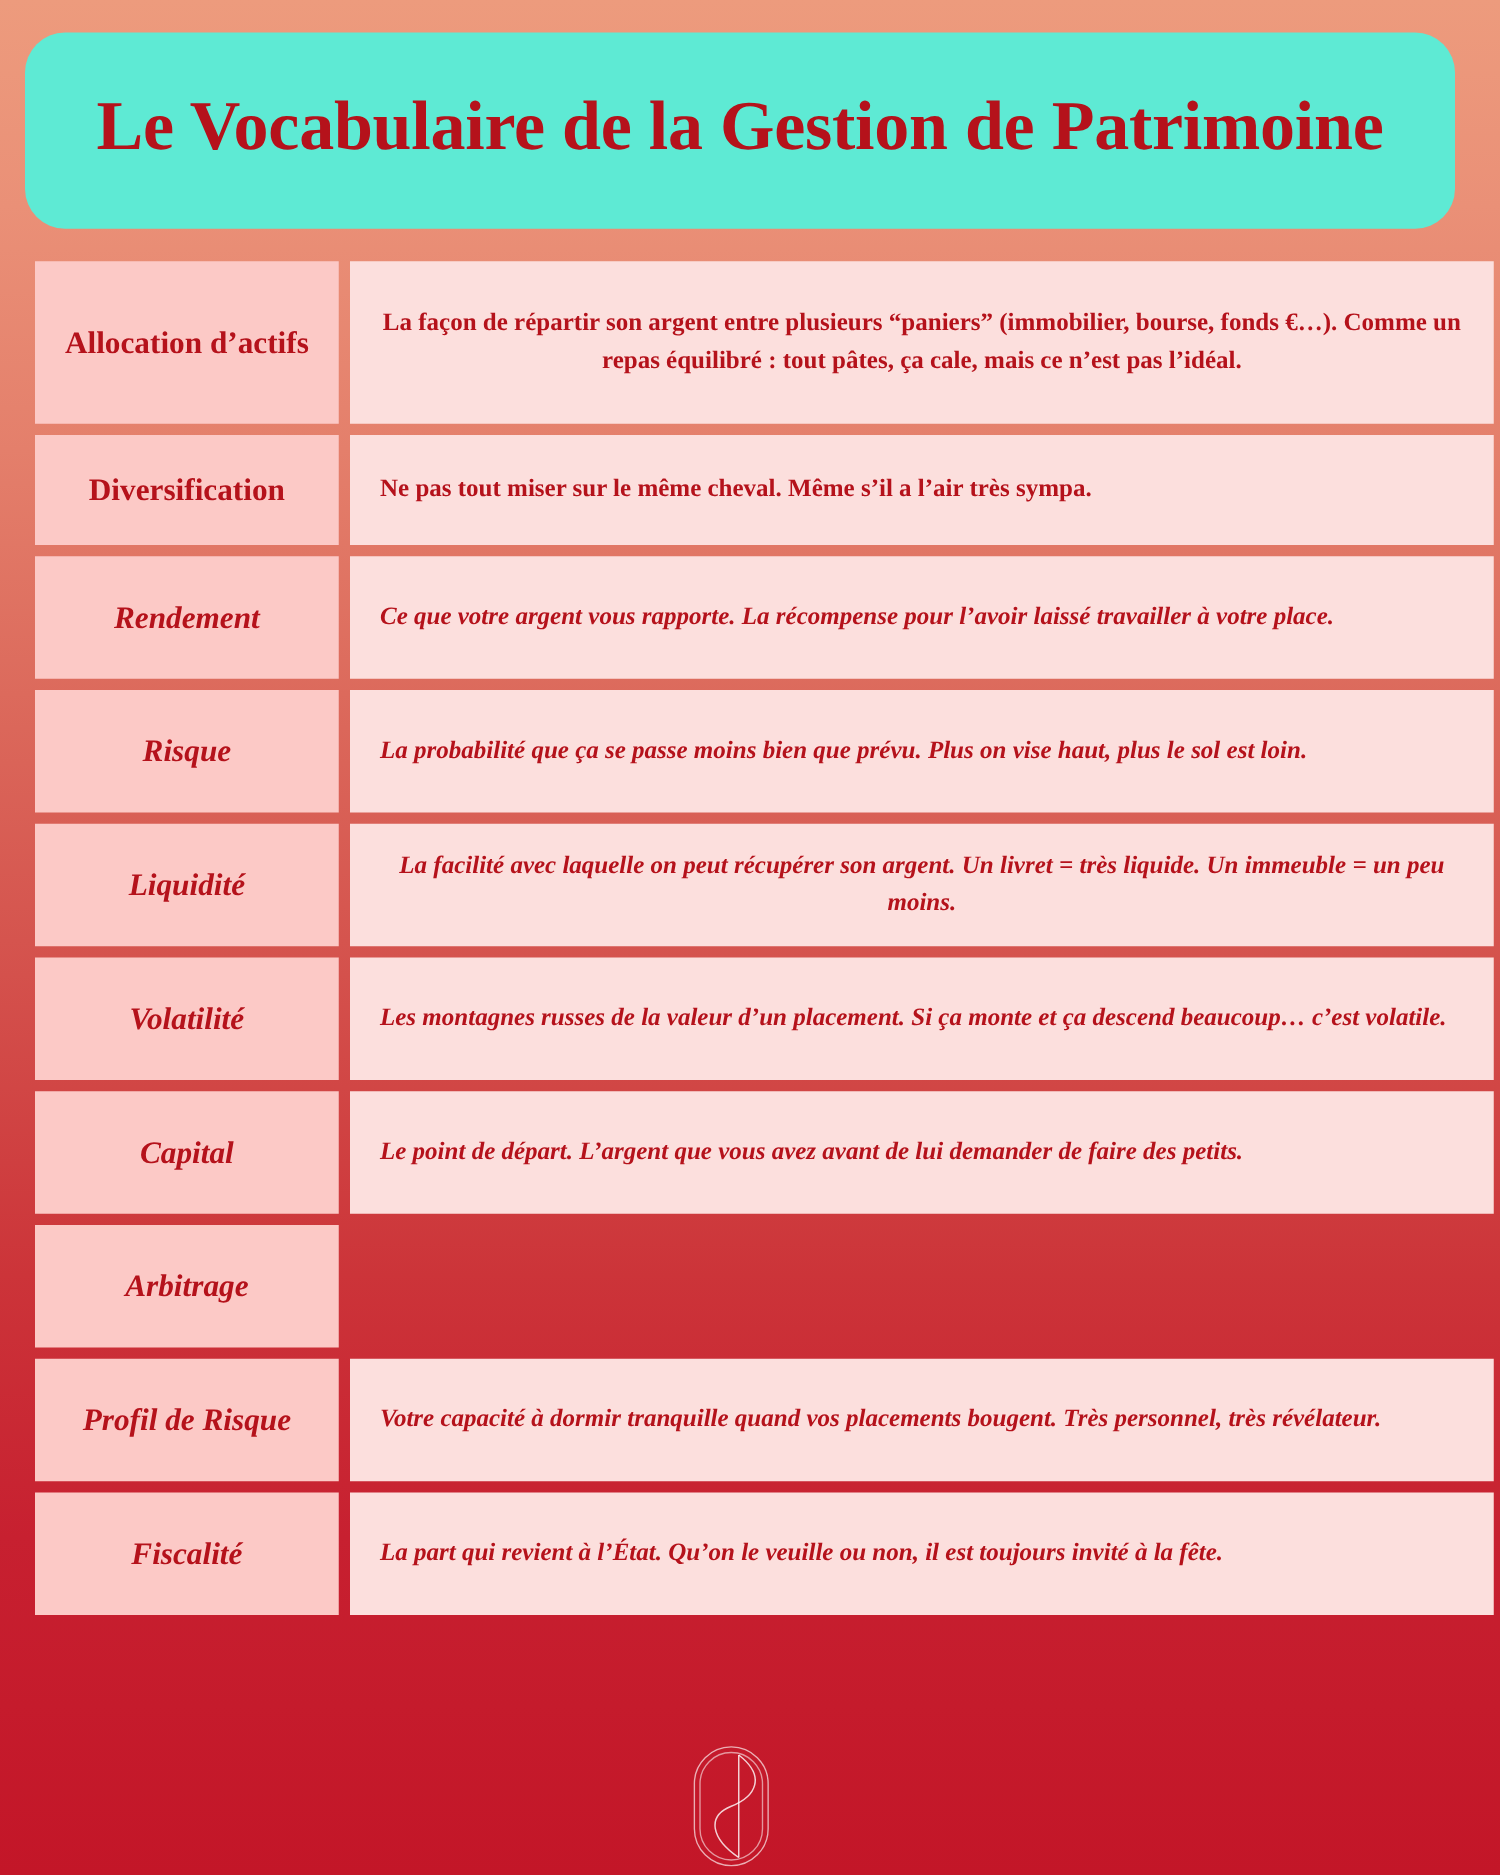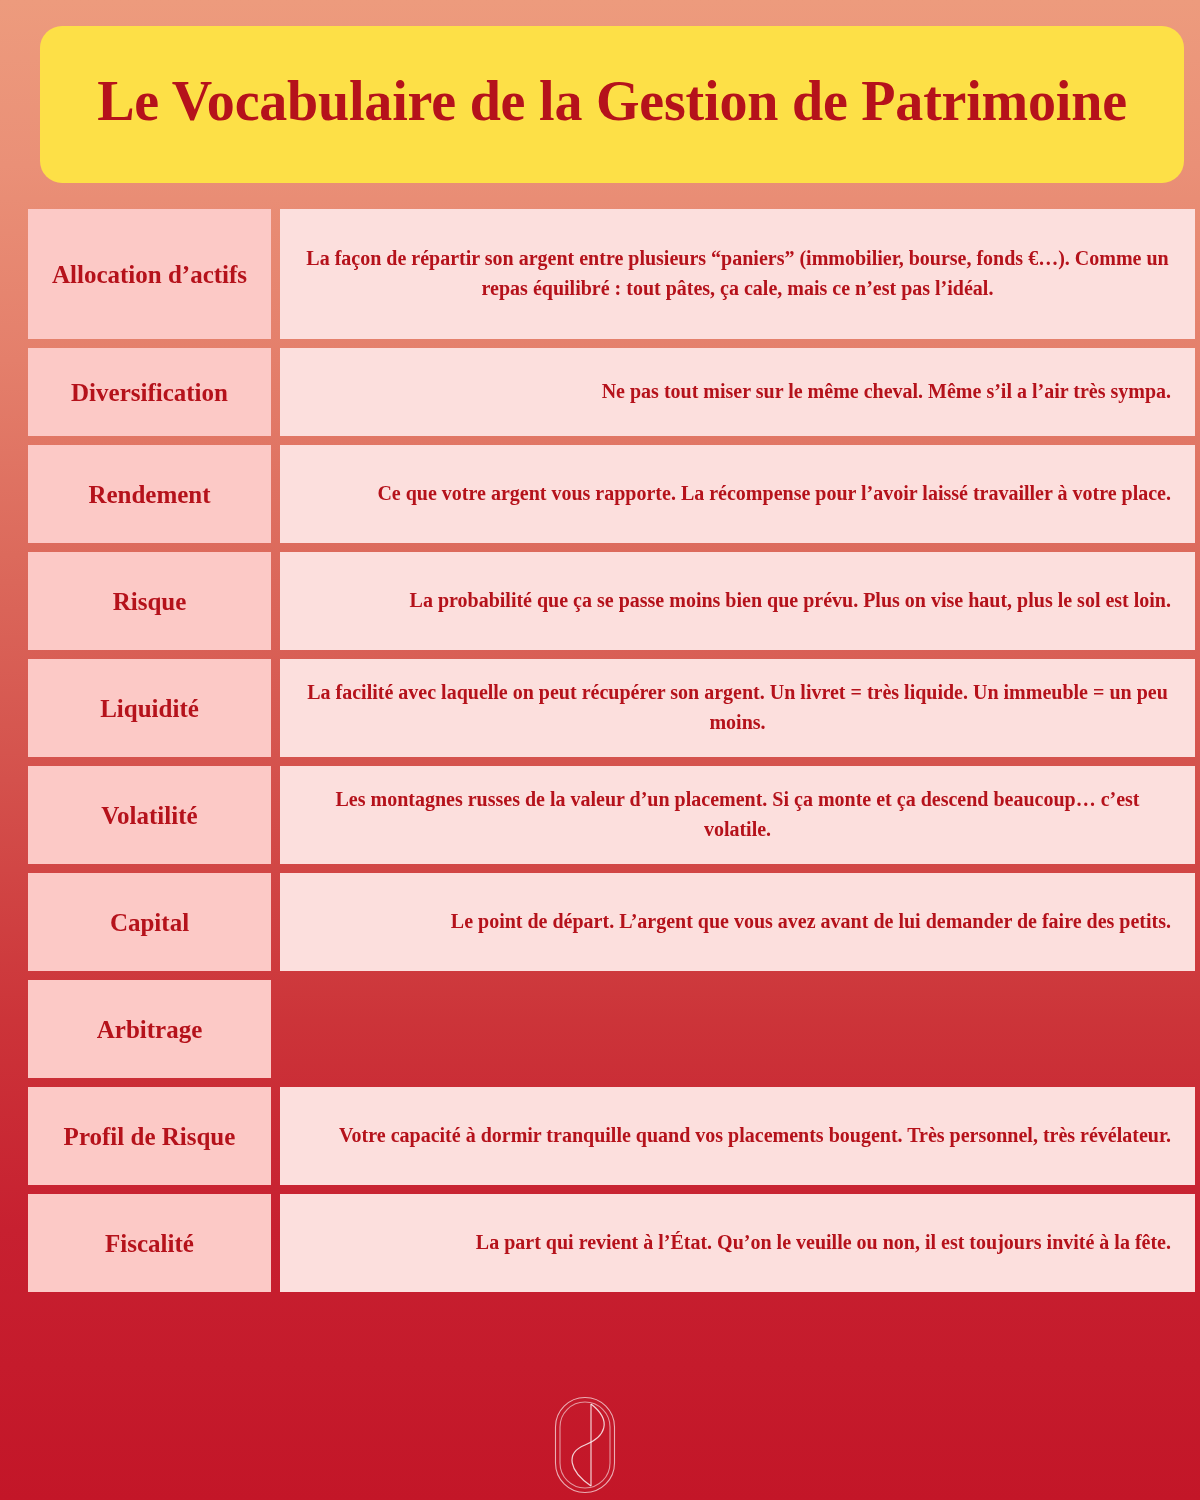--- a/index.html
+++ b/index.html
@@ -20,26 +20,26 @@
         #CC3439 68%,
         #C72030 82%,
         #C31628 100%);
     position:relative;
     overflow:hidden;
   }
 
   
   .title-card {
     position:absolute;
-    left:40px;
+    left:20px;
     top:26px;
     width:1144px;
     height:157px;
-    background:#fde047;
-    border-radius:22px;
+    background:#5eead4;
+    border-radius:32px;
     display:flex;
     align-items:center;
     justify-content:center;
     padding:4px 40px 10px 40px;
   }
   .title-text {
     color:#B5121B;
     font-size:56px;
     font-weight:bold;
     line-height:1.27;
@@ -74,35 +74,35 @@
     font-weight:bold;
     text-align:center;
     line-height:1.32;
   }
   .desc-cell {
     flex:1 1 auto;
     margin-left:9px;
     background:#FCDFDD;
     display:flex;
     align-items:center;
-    justify-content:flex-end;
+    justify-content:flex-start;
     padding:10px 24px;
   }
   .desc-text {
     color:#B5121B;
     font-size:20px;
     font-weight:bold;
     text-align:center;
     line-height:1.48;
   }
 
   
   .h-a { min-height:130px; }
   .h-b { min-height:88px; }
-  .h-c { min-height:98px; }
+  .h-c { min-height:98px;font-style:italic; }
 
   
   .footer {
     position:absolute;
     left:0;
     bottom:0;
     width:1200px;
     height:110px;
     display:flex;
     align-items:center;

